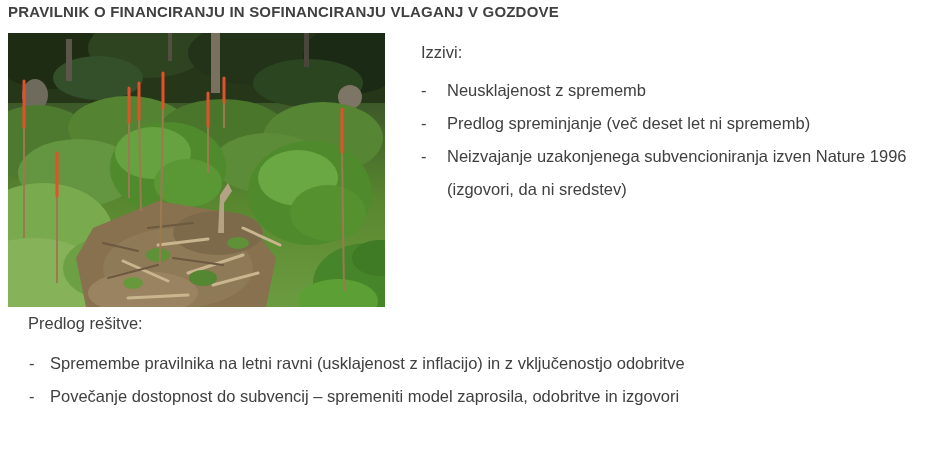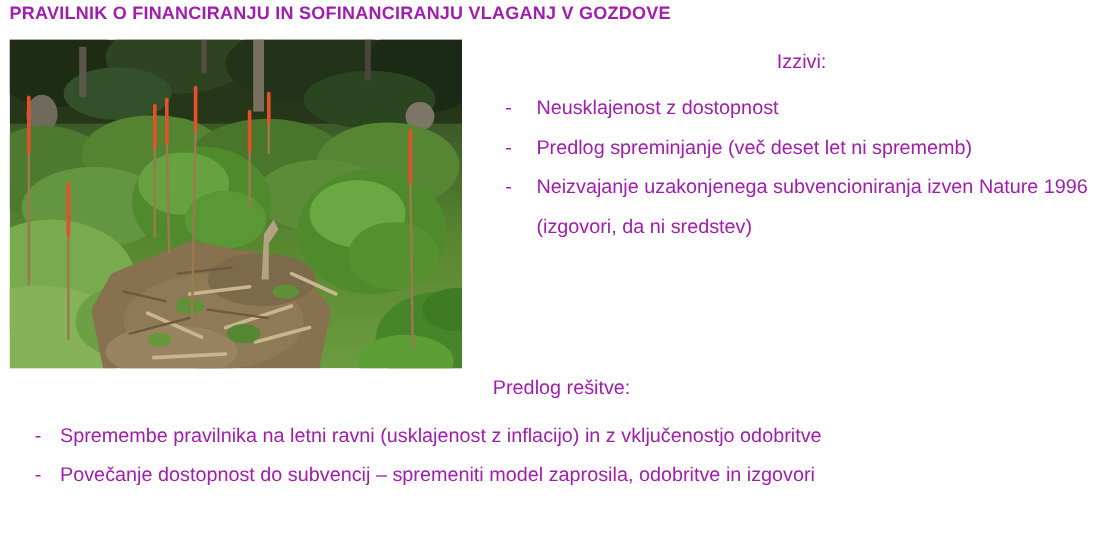--- a/index.html
+++ b/index.html
@@ -2,21 +2,21 @@
 <html><head>
 <meta charset="utf-8">
 <style>
   html, body { margin: 0; padding: 0; background: #ffffff; }
   .slide {
     position: relative;
     width: 932px;
     height: 457px;
     background: #ffffff;
     font-family: "Liberation Sans", sans-serif;
-    color: #a21caf;
+    color: #404040;
     overflow: hidden;
   }
   .slide-title {
     position: absolute;
     left: 8px;
     top: 3px;
     font-size: 15px;
     font-weight: bold;
     letter-spacing: 0.2px;
     white-space: nowrap;
@@ -33,21 +33,20 @@
 
   .challenges {
     position: absolute;
     left: 421px;
     top: 40px;
     width: 494px;
     font-size: 16.5px;
   }
   .section-heading {
     line-height: 24px;
-    text-align: center;
   }
   .bullet-list { margin-top: 10px; }
   .bullet-row {
     display: flex;
     align-items: flex-start;
     line-height: 33px;
   }
   .bullet-row .dash {
     flex: 0 0 auto;
     width: 26px;
@@ -174,21 +173,21 @@
         </g>
       </g>
     </svg>
   </div>
 
   <div class="challenges">
     <div class="section-heading">Izzivi:</div>
     <div class="bullet-list">
       <div class="bullet-row">
         <span class="dash">-</span>
-        <span class="bullet-text">Neusklajenost z dostopnost</span>
+        <span class="bullet-text">Neusklajenost z sprememb</span>
       </div>
       <div class="bullet-row">
         <span class="dash">-</span>
         <span class="bullet-text">Predlog spreminjanje (več deset let ni sprememb)</span>
       </div>
       <div class="bullet-row">
         <span class="dash">-</span>
         <span class="bullet-text">Neizvajanje uzakonjenega subvencioniranja izven Nature 1996 (izgovori, da ni sredstev)</span>
       </div>
     </div>

